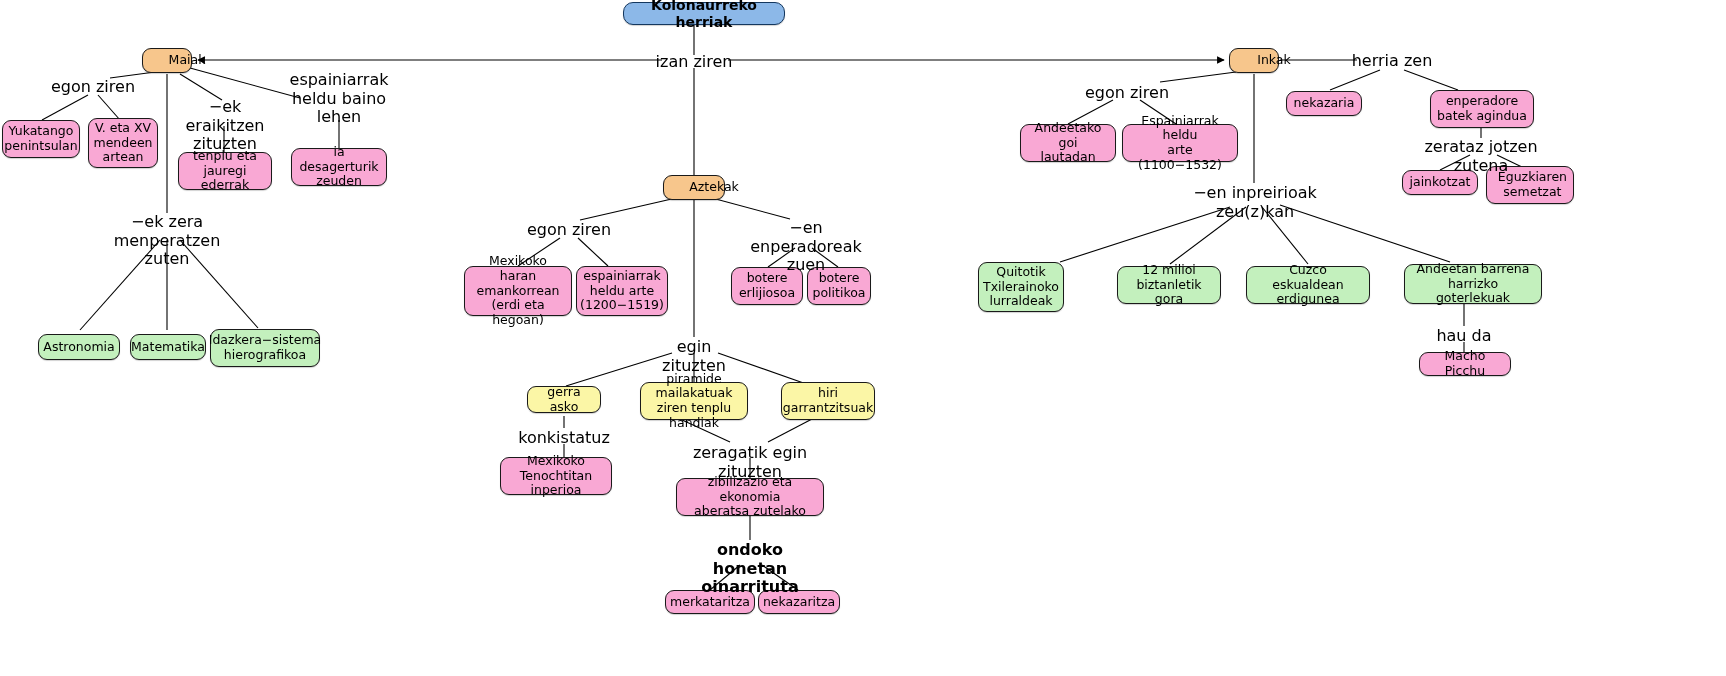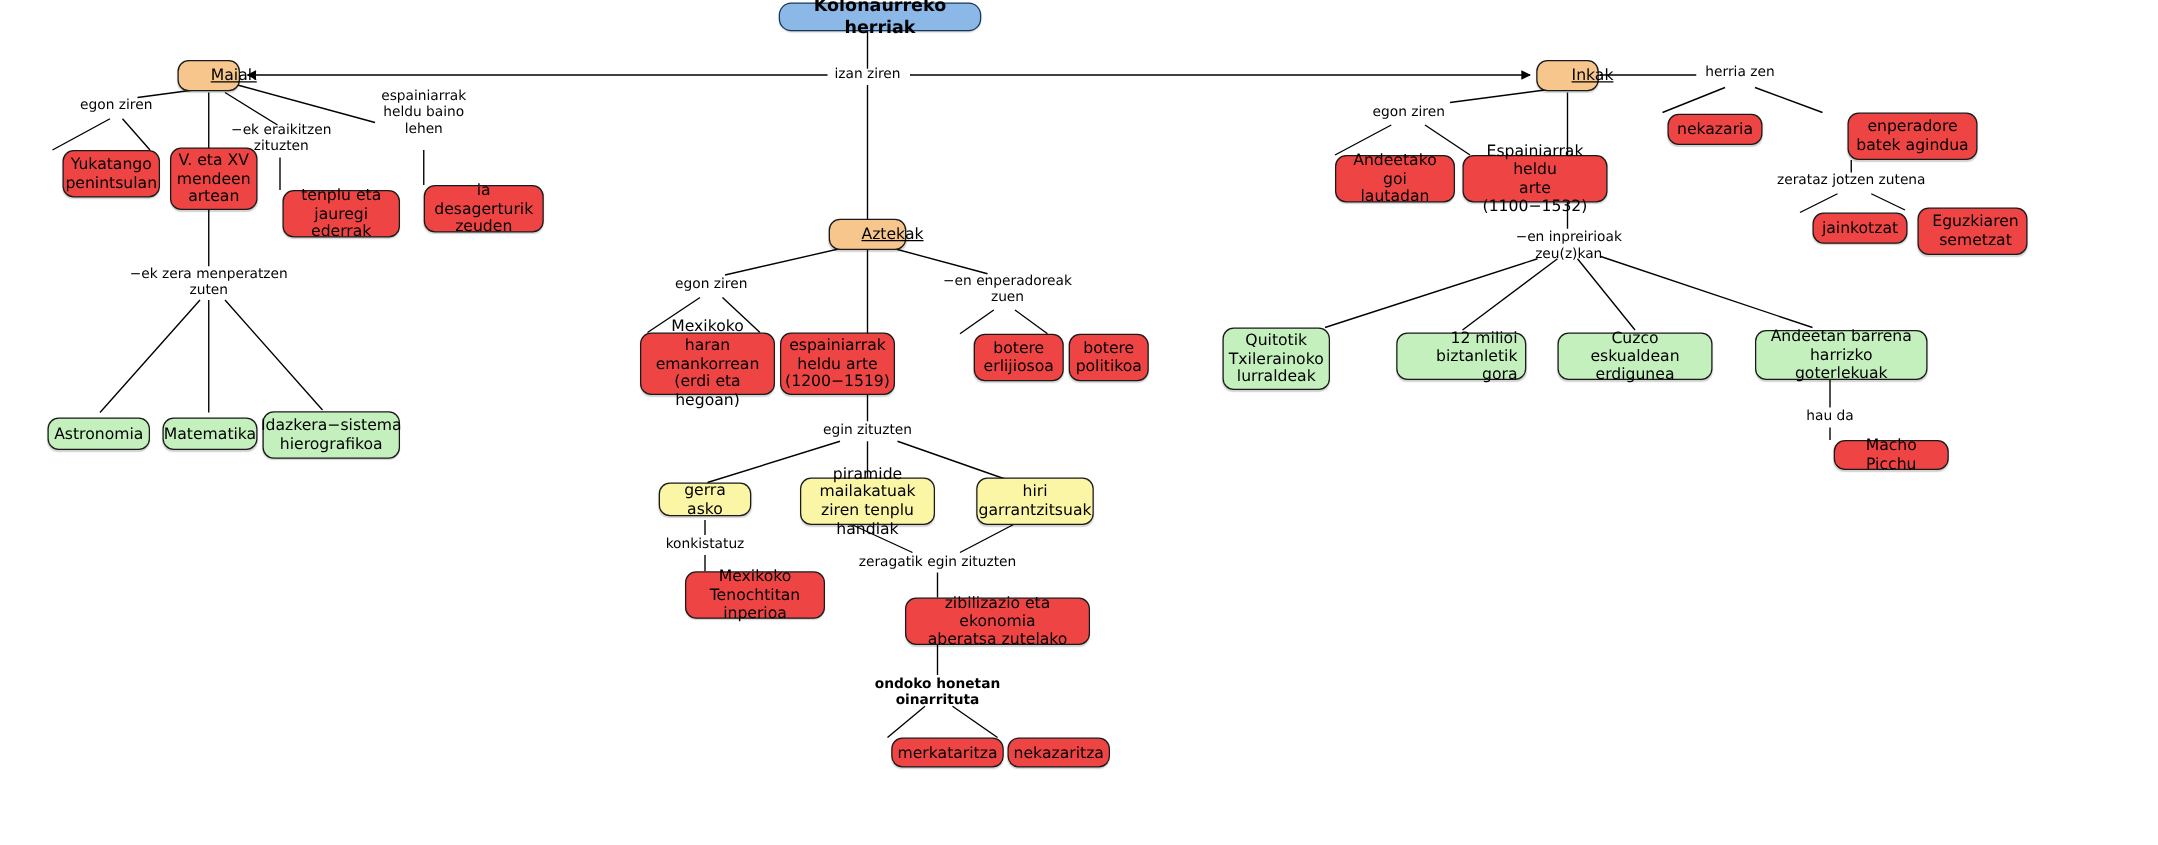--- a/index.html
+++ b/index.html
@@ -33,30 +33,30 @@
     border-radius:9px;
     font-size:12.5px;
     line-height:1.18;
     color:#000000;
     padding:3px 6px;
     white-space:pre-line;
     box-shadow:0 1px 1px rgba(0,0,0,.18);
   }
   .n-blue   {background:#8cb8e8;border-color:#14375e;border-width:1.4px;font-weight:bold;font-size:14px;border-radius:10px;}
   .n-orange {background:#f7c68c;border-color:#1a1a1a;}
-  .n-orange .lbl{text-decoration:underline;padding-left:40px;}
-  .n-grey   {background:#ef4444;margin-left:48px;}
+  .n-orange .lbl{padding-left:40px;}
+  .n-grey   {background:#f9a8d4;}
   .n-green  {background:#c3f0bd;}
   .n-yellow {background:#fbf6a6;}
 
   
   .link{
     position:absolute;
     text-align:center;
-    font-size:11px;
+    font-size:16px;
     line-height:1.16;
     color:#000000;
     white-space:pre-line;
     background:transparent;
     pointer-events:none;
   }
 </style>
 </head>
 <body>
 
@@ -233,21 +233,21 @@
   </div>
   <div class="node n-grey" style="left:1486px;top:166px;width:88px;height:38px;justify-content:flex-end;">
     <span class="lbl">Eguzkiaren
 semetzat</span>
   </div>
   <div class="node n-green" style="left:978px;top:262px;width:86px;height:50px;">
     <span class="lbl">Quitotik
 Txilerainoko
 lurraldeak</span>
   </div>
-  <div class="node n-green" style="left:1117px;top:266px;width:104px;height:38px;text-align:right;">
+  <div class="node n-green" style="left:1117px;top:266px;width:104px;height:38px;">
     <span class="lbl">12 milioi
 biztanletik gora</span>
   </div>
   <div class="node n-green" style="left:1246px;top:266px;width:124px;height:38px;">
     <span class="lbl">Cuzco eskualdean
 erdigunea</span>
   </div>
   <div class="node n-green" style="left:1404px;top:264px;width:138px;height:40px;">
     <span class="lbl">Andeetan barrena
 harrizko goterlekuak</span>

